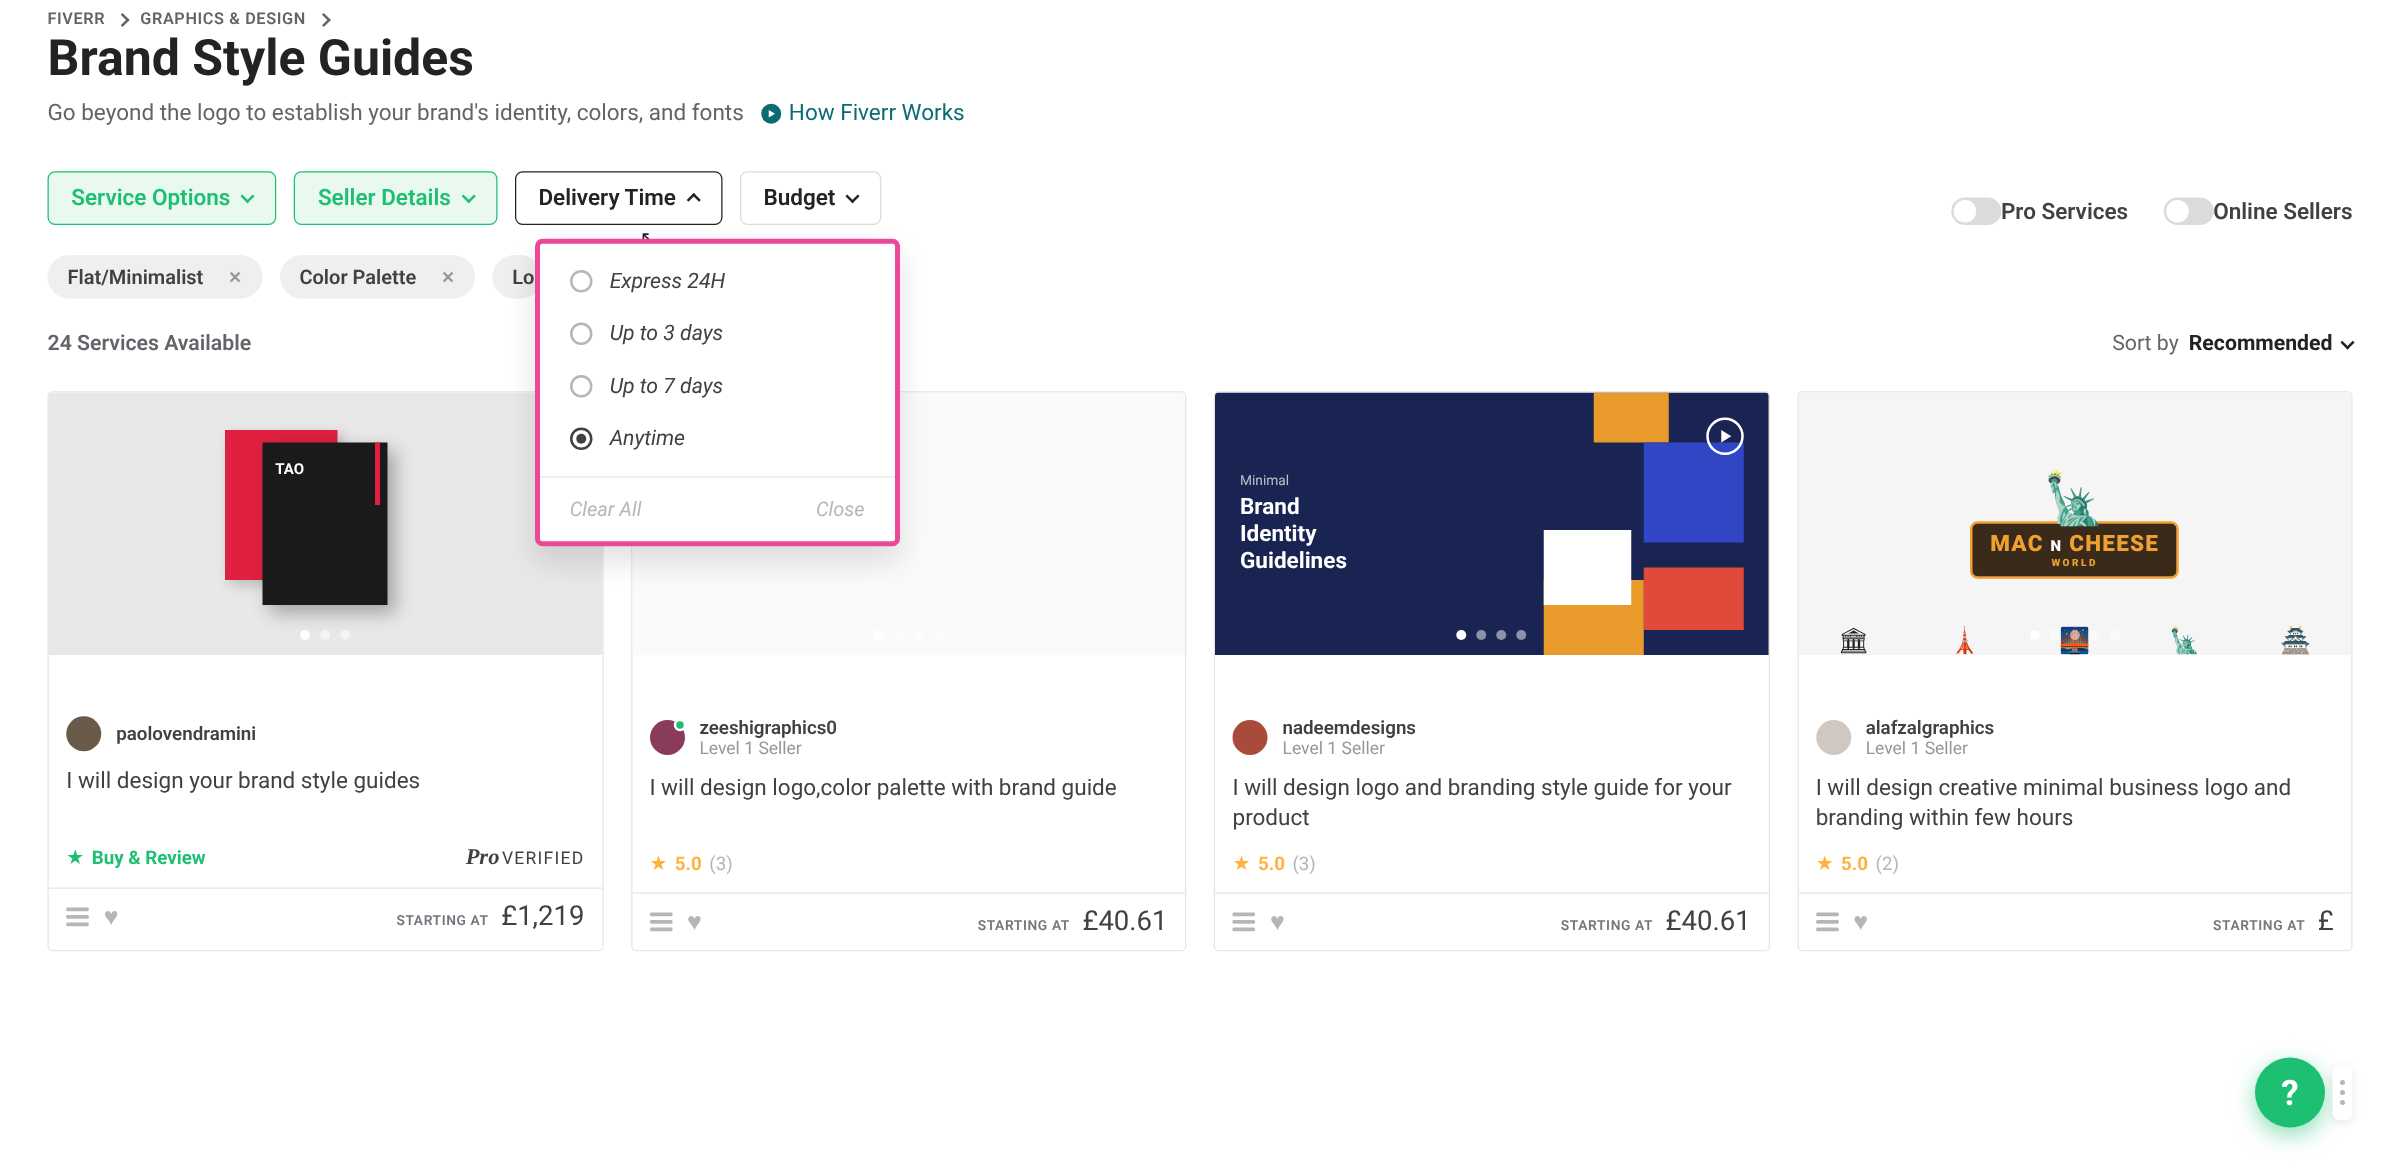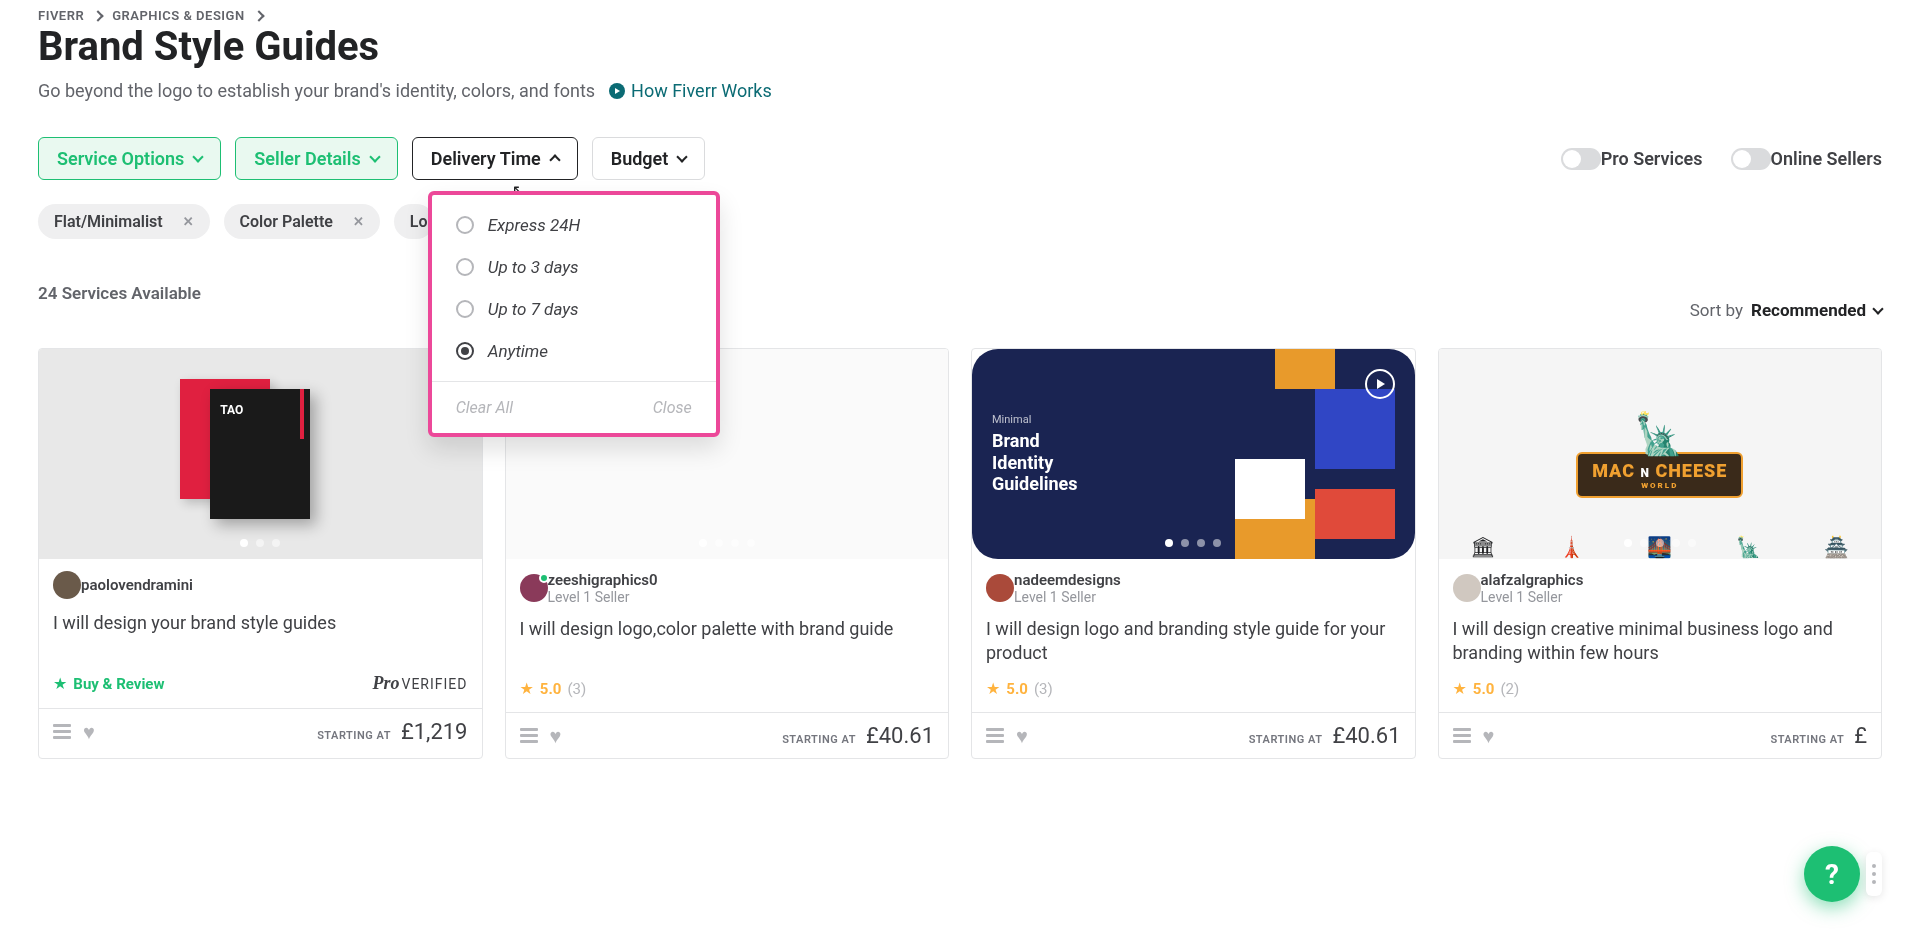--- a/index.html
+++ b/index.html
@@ -8,21 +8,21 @@
 
 .breadcrumb { display: flex; align-items: center; gap: 10px; font-size: 13px; color: #62646a; font-weight: 600; letter-spacing: 0.5px; }
 .breadcrumb .chev { width: 8px; height: 8px; border-top: 2px solid #62646a; border-right: 2px solid #62646a; transform: rotate(45deg); }
 
 .title-row h1 { font-size: 40px; font-weight: 700; color: #222325; margin-bottom: 10px; }
 .subtitle-row { display: flex; align-items: center; gap: 14px; font-size: 18px; color: #62646a; margin-bottom: 36px; }
 .howworks { color: #0b6b74; display: flex; align-items: center; gap: 6px; cursor: pointer; }
 .play-circle { width: 16px; height: 16px; border-radius: 50%; background: #0b6b74; display: inline-flex; align-items: center; justify-content: center; }
 .play-circle::after { content: ""; border-left: 5px solid #fff; border-top: 3px solid transparent; border-bottom: 3px solid transparent; margin-left: 1px; }
 
-.filters-row { display: flex; align-items: center; justify-content: space-between; margin-bottom: 24px; position: relative; }
+.filters-row { display: flex; align-items: flex-end; justify-content: space-between; margin-bottom: 24px; position: relative; }
 .filters-left { display: flex; gap: 14px; }
 .toggles { display: flex; gap: 28px; align-items: center; }
 
 .pill-btn { display: flex; align-items: center; gap: 10px; padding: 10px 18px; border-radius: 6px; font-size: 18px; font-weight: 600; cursor: pointer; border: 1px solid #dadbdd; background: #fff; color: #222325; }
 .pill-btn.green { background: #e9f9f0; border-color: #1dbf73; color: #1dbf73; }
 .pill-btn.open { border-color: #222325; }
 .chev-sm { width: 8px; height: 8px; border-top: 2px solid currentColor; border-right: 2px solid currentColor; transform: rotate(135deg); margin-top: -3px; }
 .chev-sm.up { transform: rotate(-45deg); margin-top: 3px; }
 
 .dropdown { position: absolute; top: 54px; left: 16px; width: 292px; background: #fff; border: 4px solid #ec4899; border-radius: 6px; box-shadow: 0 12px 24px rgba(0,0,0,0.12); z-index: 100; font-style: italic; }
@@ -38,34 +38,34 @@
 .toggle-track { width: 40px; height: 22px; background: #dadbdd; border-radius: 20px; position: relative; cursor: pointer; }
 .toggle-track::after { content: ""; position: absolute; width: 18px; height: 18px; background: #fff; border-radius: 50%; top: 2px; left: 2px; }
 
 .chips-row { display: flex; gap: 14px; margin-bottom: 26px; }
 .chip { display: flex; align-items: center; gap: 20px; background: #efeff0; border-radius: 50px; padding: 8px 16px; font-size: 16px; color: #404145; font-weight: 600; }
 .chip .x { font-size: 13px; color: #95979d; cursor: pointer; }
 .chip.cut { overflow: hidden; width: 40px; padding-right: 0; }
 
 .meta-row { display: flex; justify-content: space-between; align-items: center; margin-bottom: 28px; }
 .count { font-size: 17px; color: #62646a; font-weight: 600; }
-.sort { display: flex; align-items: center; gap: 8px; font-size: 17px; margin-top: 35px; }
+.sort { display: flex; align-items: center; gap: 8px; font-size: 17px; }
 .sort .lbl { color: #62646a; }
 .sort .val { font-weight: 700; color: #222325; }
 
 .grid { display: grid; grid-template-columns: repeat(4, 1fr); gap: 22px; }
 .card { border: 1px solid #e4e5e7; border-radius: 4px; overflow: hidden; background: #fff; display: flex; flex-direction: column; }
 .thumb { height: 210px; position: relative; background: #f0f0f0; }
 .dots { position: absolute; bottom: 12px; left: 50%; transform: translateX(-50%); display: flex; gap: 8px; }
 .dot { width: 8px; height: 8px; border-radius: 50%; background: rgba(255,255,255,0.5); }
 .dot.active { background: #fff; }
 .playbadge { position: absolute; top: 20px; right: 20px; width: 30px; height: 30px; border-radius: 50%; border: 2px solid #fff; display: flex; align-items: center; justify-content: center; }
 .playbadge::after { content: ""; border-left: 8px solid #fff; border-top: 5px solid transparent; border-bottom: 5px solid transparent; margin-left: 2px; }
 
-.seller { display: flex; align-items: center; padding: 12px 14px; }
+.seller { display: flex; align-items: center; gap: 12px; padding: 12px 14px; margin-top: 37px; }
 .avatar { width: 28px; height: 28px; border-radius: 50%; background: #555; position: relative; flex-shrink: 0; }
 .online-dot { position: absolute; right: -1px; top: -1px; width: 10px; height: 10px; border-radius: 50%; background: #1dbf73; border: 2px solid #fff; }
 .seller-name { font-size: 15px; font-weight: 600; color: #404145; }
 .seller-level { font-size: 14px; color: #95979d; }
 .gig-title { padding: 0 14px 10px 14px; font-size: 18px; color: #404145; line-height: 1.35; min-height: 62px; }
 .rating-row { padding: 0 14px 14px 14px; display: flex; align-items: center; gap: 6px; font-size: 15px; justify-content: space-between; }
 .rating-left { display: flex; align-items: center; gap: 6px; }
 .star { color: #ffb33e; font-size: 16px; }
 .rating-val { color: #ffb33e; font-weight: 700; }
 .rating-count { color: #b5b6ba; }
@@ -85,21 +85,21 @@
 
 .thumb-1 { background: #e8e8e8; display: flex; align-items: center; justify-content: center; }
 .book-wrap { position: relative; }
 .book-red { width: 90px; height: 120px; background: #e02040; position: absolute; left: -30px; top: -10px; box-shadow: 4px 4px 10px rgba(0,0,0,0.2); display: flex; align-items: center; justify-content: flex-end; padding-right: 6px; }
 .book-red::after { content: "TAO"; color: #fff; font-size: 10px; font-weight: 700; background: #c01030; border-radius: 50% 0 0 50%; padding: 4px 4px 4px 10px; }
 .book-blk { width: 100px; height: 130px; background: #1a1a1a; position: relative; box-shadow: 6px 6px 14px rgba(0,0,0,0.3); padding: 10px; }
 .book-blk::before { content: "TAO"; color: #fff; font-size: 12px; font-weight: 700; }
 .ribbon { position: absolute; right: 6px; top: 0; width: 4px; height: 50px; background: #e02040; }
 
 .thumb-2 { background: #fafafa; }
-.thumb-3 { background: #1a2452; display: flex; align-items: center; padding-left: 20px; position: relative; border-radius: 26px; }
+.thumb-3 { background: #1a2452; display: flex; align-items: center; padding-left: 20px; position: relative; }
 .thumb-3 .txt { color: #fff; }
 .thumb-3 .txt .t1 { font-size: 11px; opacity: 0.7; }
 .thumb-3 .txt .t2 { font-size: 18px; font-weight: 700; line-height: 1.2; margin-top: 4px; }
 .thumb-3 .block-o { position: absolute; right: 80px; top: 0; width: 60px; height: 40px; background: #e89a2b; }
 .thumb-3 .block-b { position: absolute; right: 20px; top: 40px; width: 80px; height: 80px; background: #3046c5; }
 .thumb-3 .block-r { position: absolute; right: 20px; bottom: 20px; width: 80px; height: 50px; background: #e04a3a; }
 .thumb-3 .block-o2 { position: absolute; right: 100px; bottom: 0; width: 80px; height: 60px; background: #e89a2b; }
 .thumb-3 .block-w { position: absolute; right: 110px; bottom: 40px; width: 70px; height: 60px; background: #fff; }
 
 .thumb-4 { background: #f5f5f5; display: flex; align-items: center; justify-content: center; position: relative; overflow: hidden; }

